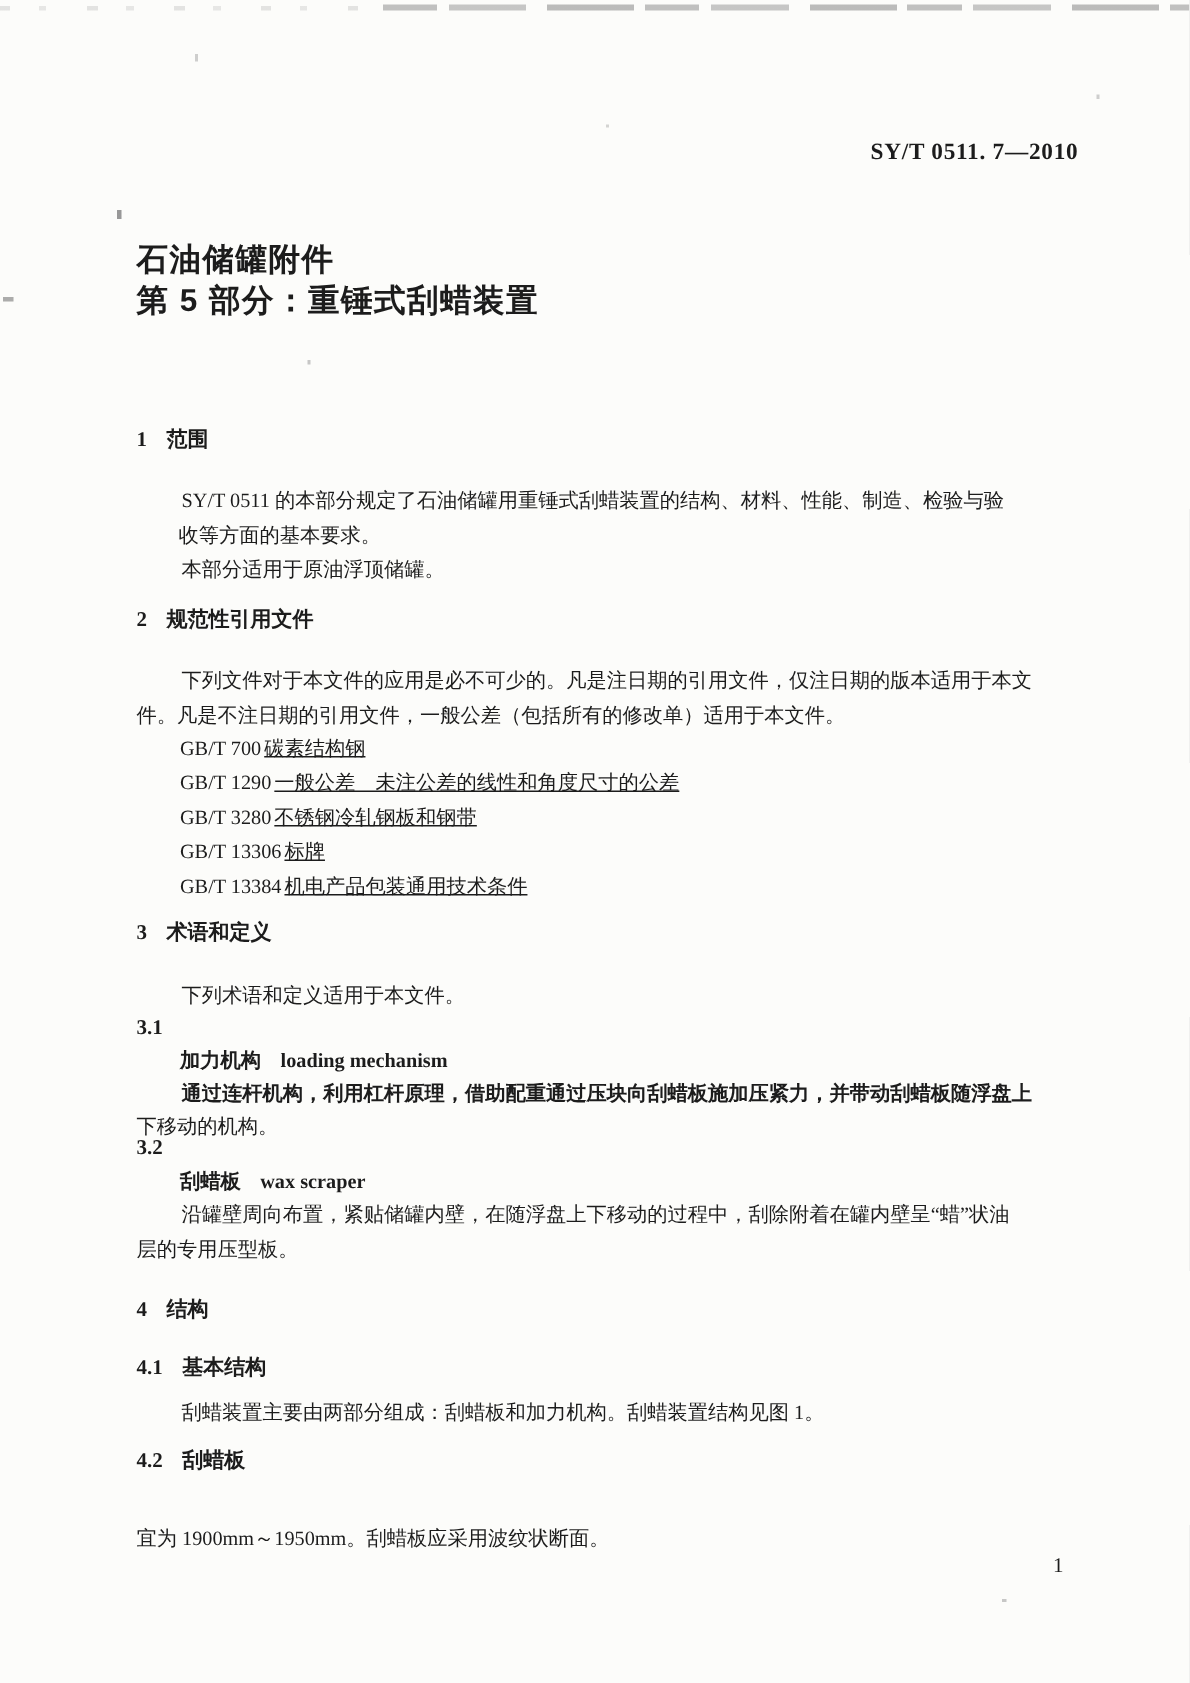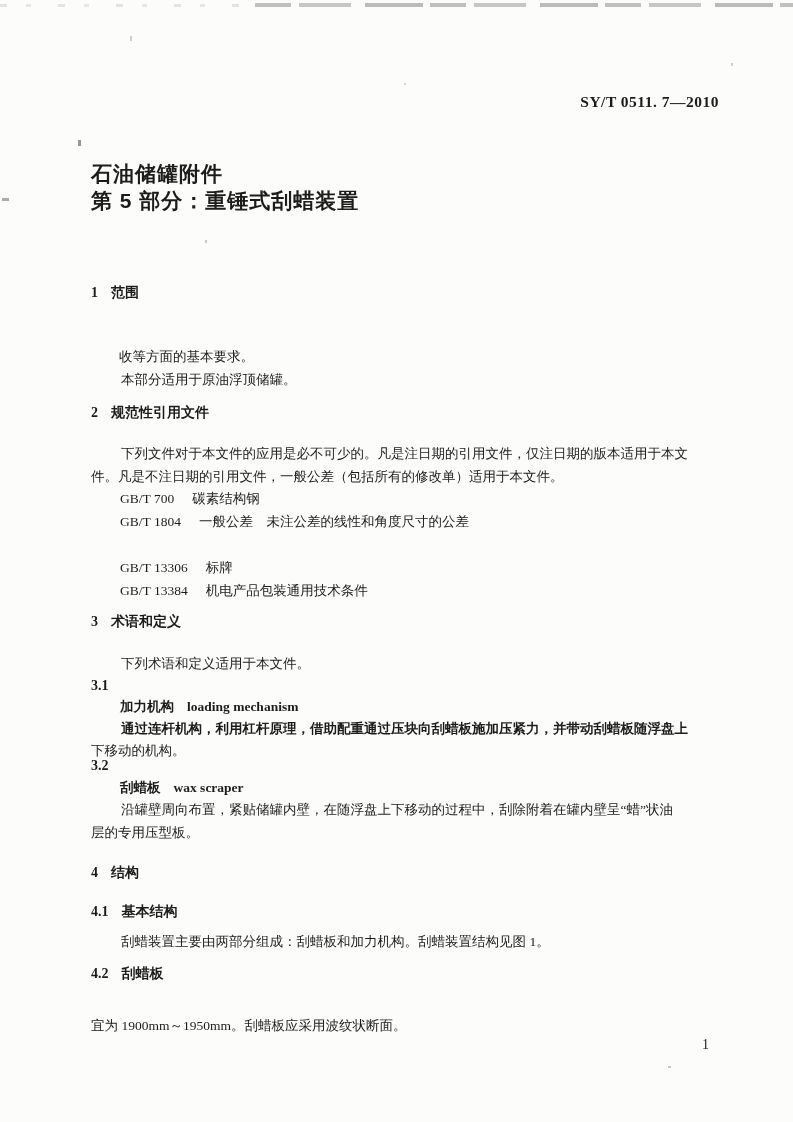--- a/index.html
+++ b/index.html
@@ -21,21 +21,21 @@
   }
   .h-num { font-weight: bold; font-size: 14px; }
   .h-label {
     font-family: "Liberation Sans", "DejaVu Sans", sans-serif;
     font-weight: bold; font-size: 14px; margin-left: 13px;
   }
   .term-num { font-weight: bold; font-size: 14px; }
   .term-zh { font-family: "Liberation Sans", "DejaVu Sans", sans-serif; font-weight: bold; font-size: 13.5px; }
   .term-en { font-weight: bold; font-size: 13.5px; margin-left: 13px; }
   .ref-code { }
-  .ref-title { margin-left: 18px; }
+  .ref-title { margin-left: 2px; text-decoration: underline; }
   .clause-num { font-weight: bold; margin-right: 12px; font-size: 14px; }
   .var { font-style: italic; font-family: "Liberation Serif", "DejaVu Serif", serif; }
   .page-no { font-size: 14px; }
   
   .scan-line-r {
     position: absolute; top: 3px; left: 255px; right: 0; height: 4px; opacity: .55;
     background: repeating-linear-gradient(90deg,
       #8f8f8f 0 36px, transparent 36px 44px,
       #9a9a9a 44px 96px, transparent 96px 110px,
       #868686 110px 168px, transparent 168px 175px);
@@ -64,34 +64,38 @@
   <div class="speck" style="left:668px;top:1066px;width:3px;height:2px;opacity:.4"></div>
 
   <div class="blk std-no" style="top:92px;right:74px;">SY/T 0511. 7—2010</div>
 
   <div class="blk doc-title" style="top:164px;left:91px;right:71px;">石油储罐附件</div>
   <div class="blk doc-title" style="top:191px;left:91px;right:71px;">第 5 部分：重锤式刮蜡装置</div>
 
   <div class="blk" style="top:282px;left:91px;">
     <span class="h-num">1</span><span class="h-label">范围</span>
   </div>
+  <div class="blk" style="top:324px;left:121px;">SY/T 0511 的本部分规定了石油储罐用重锤式刮蜡装置的结构、材料、性能、制造、检验与验</div>
   <div class="blk" style="top:347px;left:91px;padding-left:28px;">收等方面的基本要求。</div>
   <div class="blk" style="top:370px;left:121px;">本部分适用于原油浮顶储罐。</div>
 
   <div class="blk" style="top:402px;left:91px;">
     <span class="h-num">2</span><span class="h-label">规范性引用文件</span>
   </div>
   <div class="blk" style="top:444px;left:121px;">下列文件对于本文件的应用是必不可少的。凡是注日期的引用文件，仅注日期的版本适用于本文</div>
   <div class="blk" style="top:467px;left:91px;">件。凡是不注日期的引用文件，一般公差（包括所有的修改单）适用于本文件。</div>
 
   <div class="blk" style="top:489px;left:120px;">
     <span class="ref-code">GB/T 700</span><span class="ref-title">碳素结构钢</span>
   </div>
   <div class="blk" style="top:512px;left:120px;">
-    <span class="ref-code">GB/T 1804</span><span class="ref-title">一般公差　未注公差的线性和角度尺寸的公差</span>
+    <span class="ref-code">GB/T 1290</span><span class="ref-title">一般公差　未注公差的线性和角度尺寸的公差</span>
+  </div>
+  <div class="blk" style="top:535px;left:120px;">
+    <span class="ref-code">GB/T 3280</span><span class="ref-title">不锈钢冷轧钢板和钢带</span>
   </div>
   <div class="blk" style="top:558px;left:120px;">
     <span class="ref-code">GB/T 13306</span><span class="ref-title">标牌</span>
   </div>
   <div class="blk" style="top:581px;left:120px;">
     <span class="ref-code">GB/T 13384</span><span class="ref-title">机电产品包装通用技术条件</span>
   </div>
 
   <div class="blk" style="top:611px;left:91px;">
     <span class="h-num">3</span><span class="h-label">术语和定义</span>

